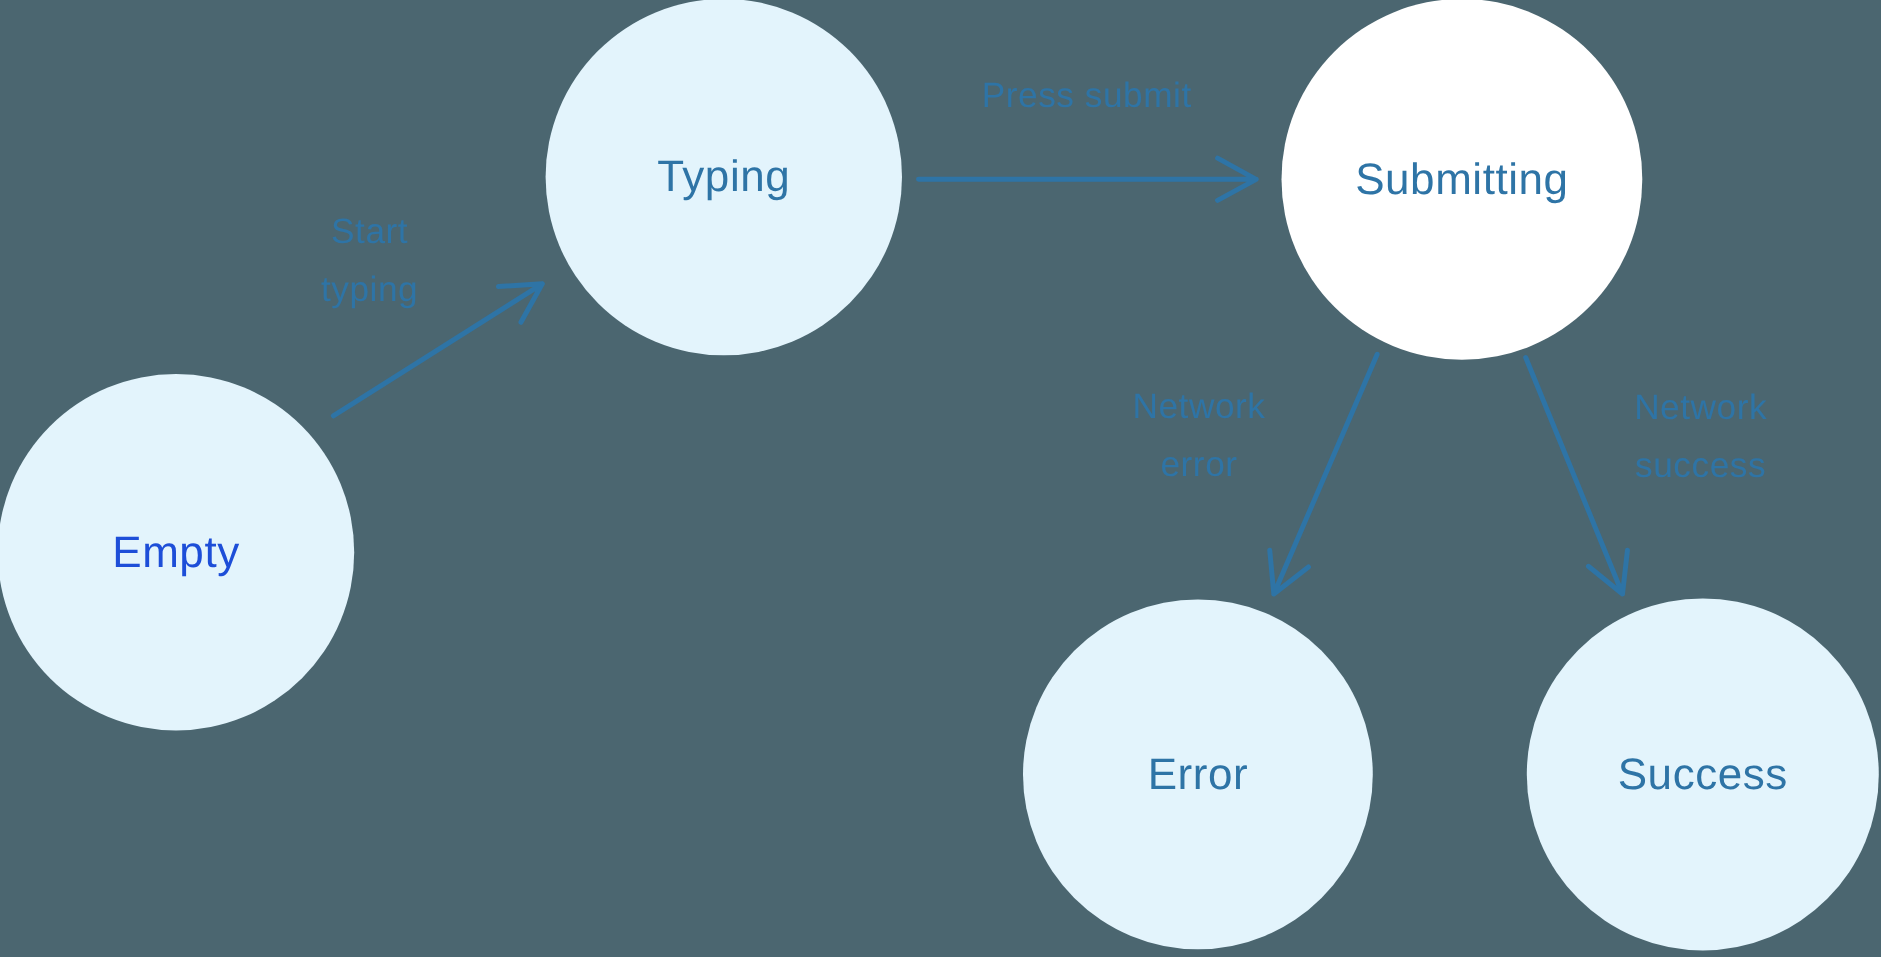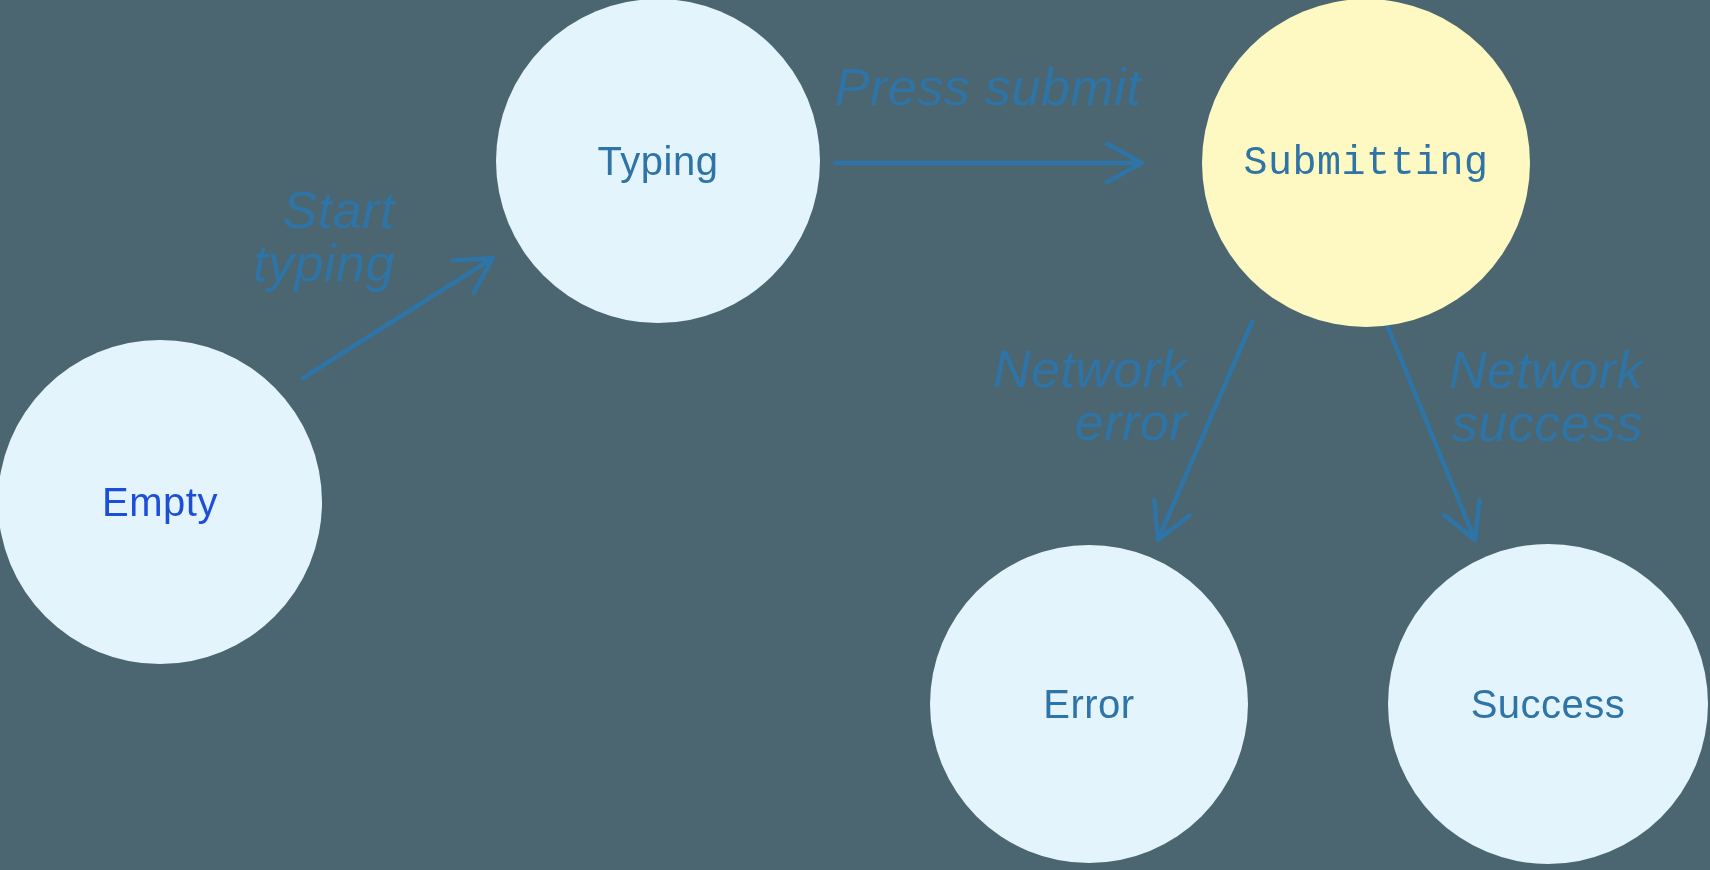--- a/index.html
+++ b/index.html
@@ -33,57 +33,56 @@
     box-sizing: border-box;
   }
   .node-label {
     font-size: 40px;
     letter-spacing: 0.5px;
     text-align: center;
   }
   .edge-label {
     position: absolute;
     transform: translate(-50%, -50%);
-    font-size: 52px;
+    font-size: 32px;
     line-height: 53px;
     letter-spacing: 0.5px;
-    text-align: right;
+    text-align: center;
     white-space: pre-line;
-    font-style: italic;
   }
 </style>
 </head>
 <body style="background: rgb(75, 102, 112);">
 
 <div class="canvas">
 
   <svg class="edges-svg" xmlns="http://www.w3.org/2000/svg" viewBox="0 0 1710 870">
       <path d="M303 378 L493 258 M473.6 293.0 L493 258 L453.1 260.5" fill="none" stroke="#2E74A6" stroke-width="4.5" stroke-linecap="round" stroke-linejoin="round"></path>
       <path d="M835 163 L1142 163 M1106.9 182.2 L1142 163 L1106.9 143.8" fill="none" stroke="#2E74A6" stroke-width="4.5" stroke-linecap="round" stroke-linejoin="round"></path>
       <path d="M1252 322 L1158 540 M1154.3 500.2 L1158 540 L1189.5 515.4" fill="none" stroke="#2E74A6" stroke-width="4.5" stroke-linecap="round" stroke-linejoin="round"></path>
       <path d="M1387 325 L1475 540 M1444.0 514.8 L1475 540 L1479.5 500.2" fill="none" stroke="#2E74A6" stroke-width="4.5" stroke-linecap="round" stroke-linejoin="round"></path>
     </svg>
 
   <div class="node" style="left: -2px; top: 340px; width: 324px; height: 324px; background: rgb(227, 244, 252);">
     <span class="node-label" style="color: #1d4ed8;">Empty</span>
   </div>
   <div class="node" style="left: 496px; top: -1px; width: 324px; height: 324px; background: rgb(227, 244, 252);">
     <span class="node-label" style="color: rgb(46, 116, 166);">Typing</span>
   </div>
-  <div class="node" style="left: 1202px; top: -1px; width: 328px; height: 328px; background: #fef9c3; font-family: Liberation Mono, monospace;">
+  <div class="node" style="left: 1165px; top: -1px; width: 328px; height: 328px; background: #ffffff;">
     <span class="node-label" style="color: rgb(46, 116, 166);">Submitting</span>
   </div>
   <div class="node" style="left: 930px; top: 545px; width: 318px; height: 318px; background: rgb(227, 244, 252);">
     <span class="node-label" style="color: rgb(46, 116, 166);">Error</span>
   </div>
   <div class="node" style="left: 1388px; top: 544px; width: 320px; height: 320px; background: rgb(227, 244, 252);">
     <span class="node-label" style="color: rgb(46, 116, 166);">Success</span>
   </div>
 
-  <div class="edge-label" style="left: 324px; top: 237px; color: rgb(46, 116, 166);">Start
+  <div class="edge-label" style="left: 336px; top: 237px; color: rgb(46, 116, 166);">Start
 typing</div>
   <div class="edge-label" style="left: 988px; top: 87px; color: rgb(46, 116, 166);">Press submit</div>
   <div class="edge-label" style="left: 1090px; top: 396px; color: rgb(46, 116, 166);">Network
 error</div>
   <div class="edge-label" style="left: 1546px; top: 397px; color: rgb(46, 116, 166);">Network
 success</div>
 
 </div>
 
 </body></html>

